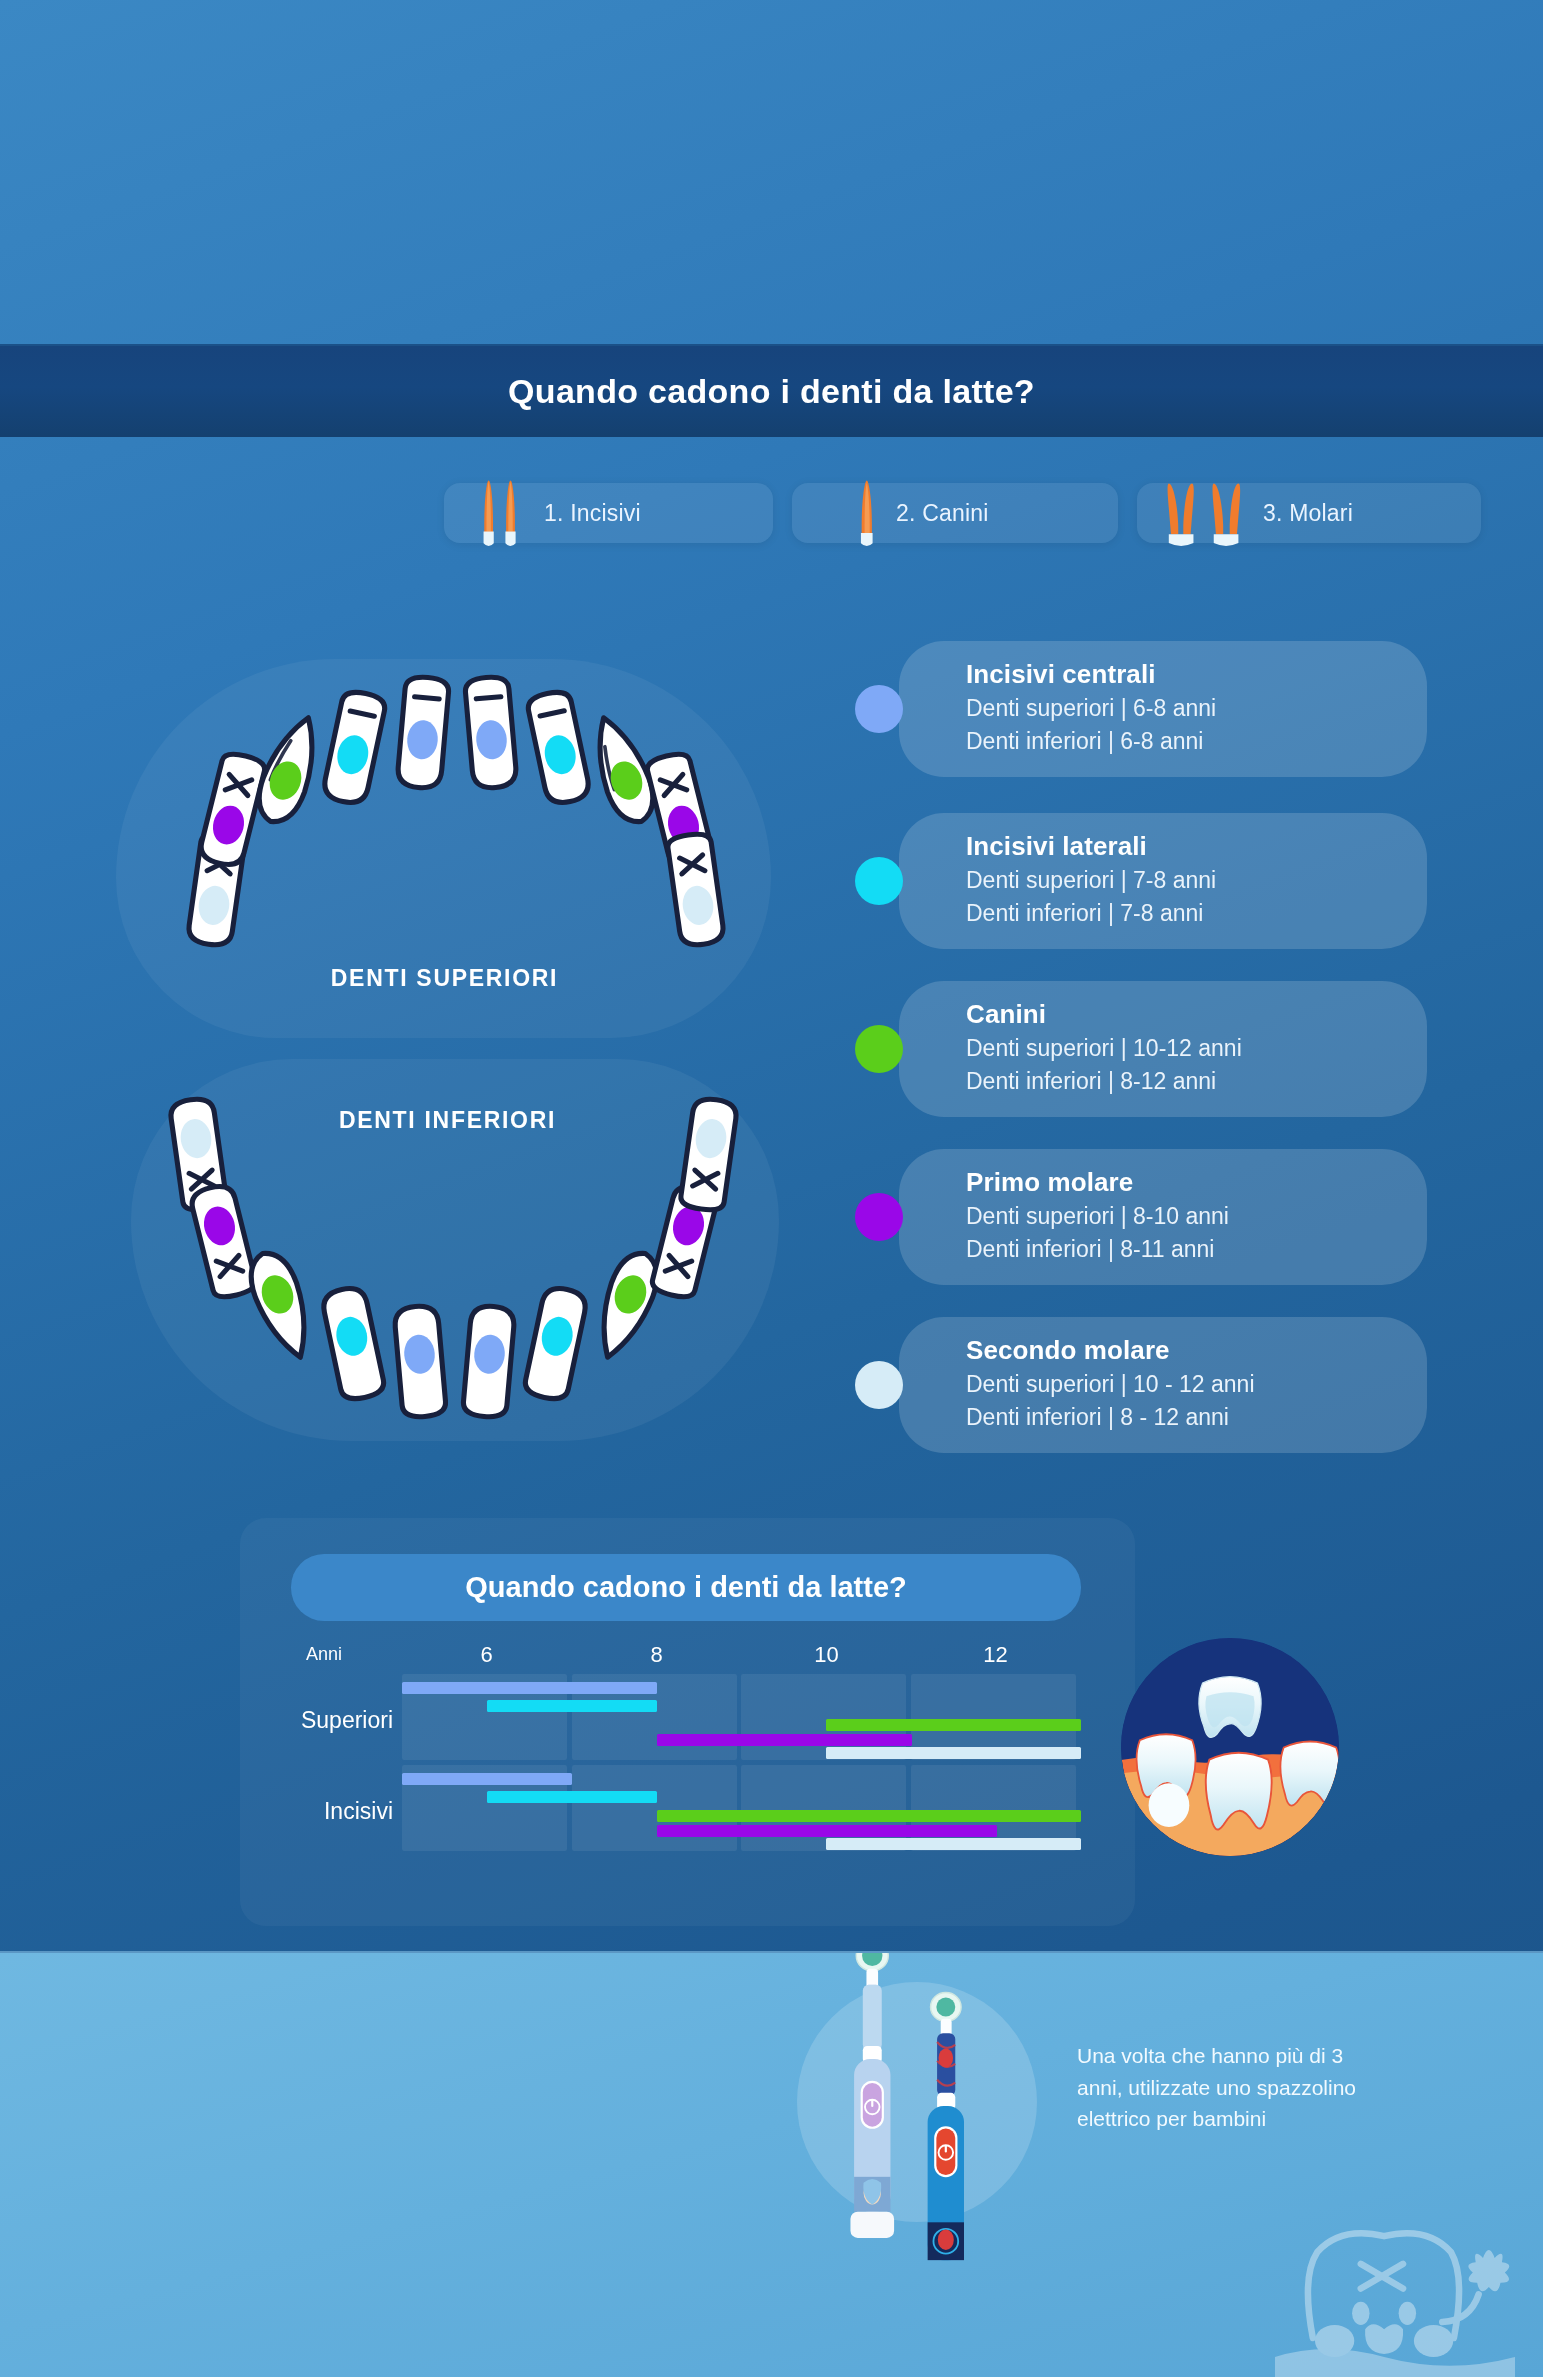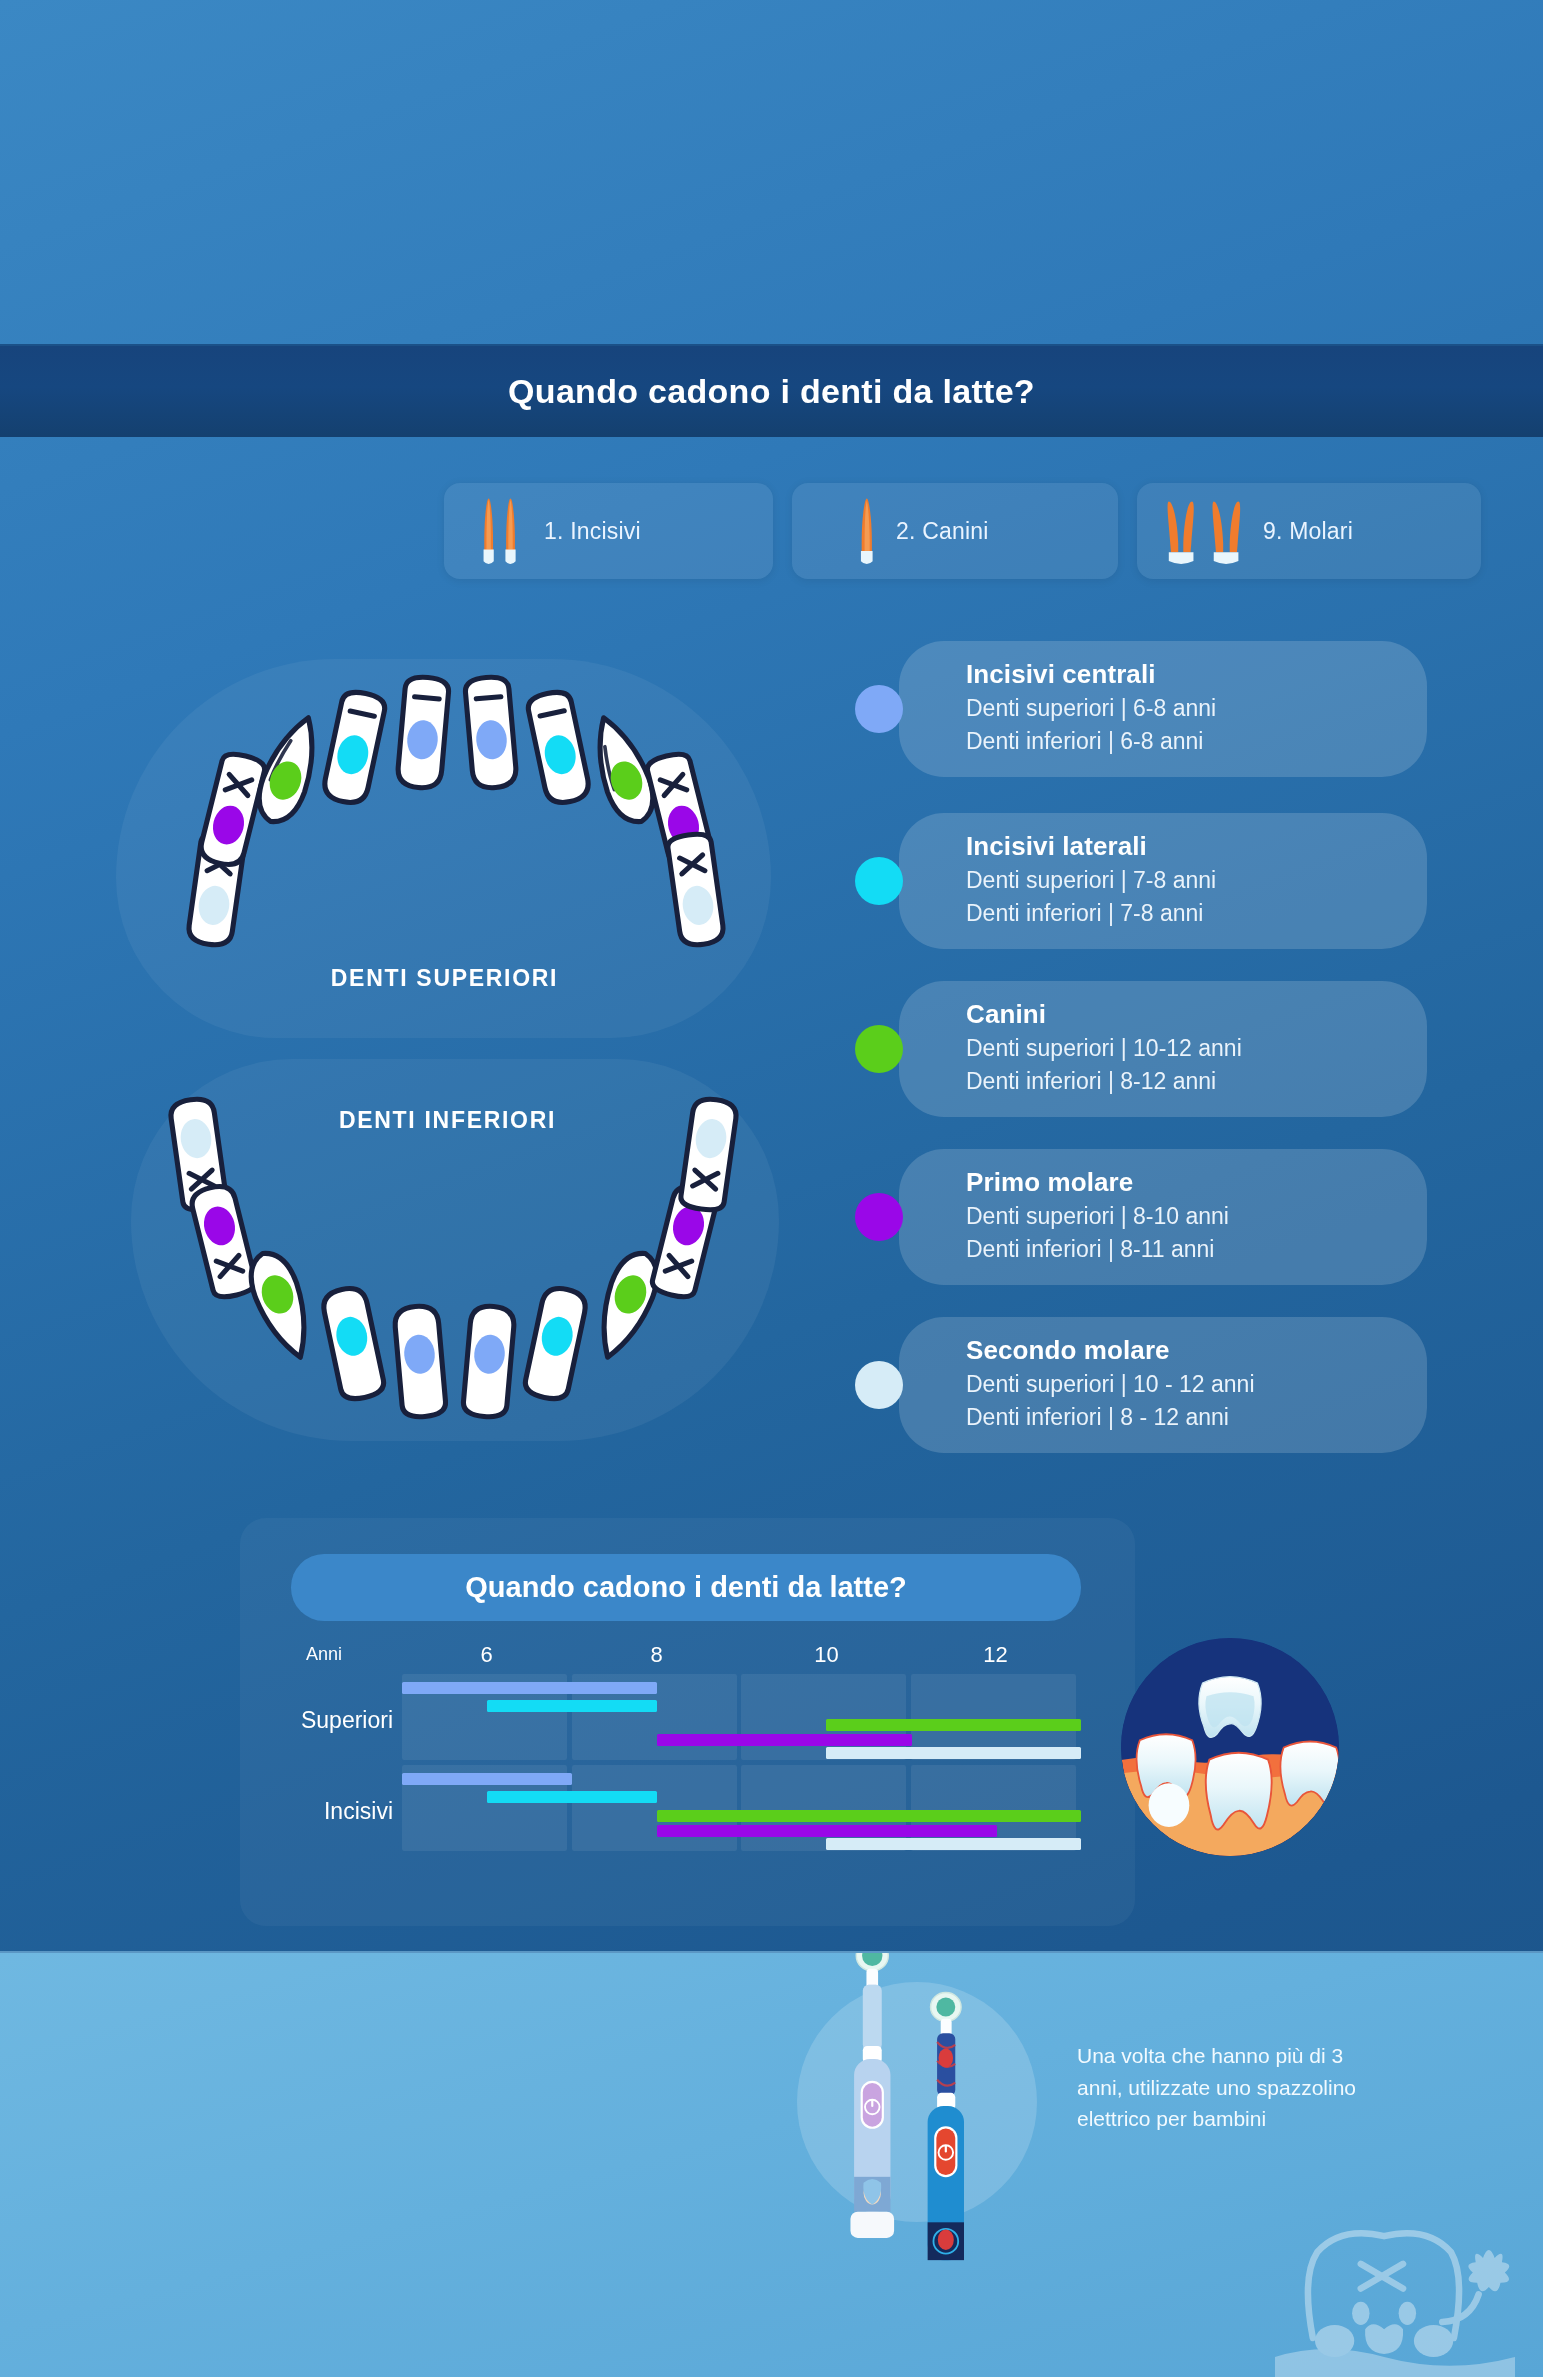--- a/index.html
+++ b/index.html
@@ -46,21 +46,21 @@
   .subtitle-bar span {
     color: #ffffff; font-size: 34px; font-weight: 700; letter-spacing: 0.3px;
   }
 
   
   .classes-label {
     position: absolute; left: 135px; top: 480px; width: 306px;
     color: #ffffff; font-size: 33px; font-weight: 700; line-height: 1.25;
   }
   .class-card {
-    position: absolute; top: 483px; height: 96px;
+    position: absolute; top: 483px; height: 60px;
     border-radius: 16px;
     background: rgba(255,255,255,.085);
     display: flex; align-items: center;
     box-shadow: 0 1.5px 8.7px rgba(0,0,0,.08);
   }
   .class-card .cc-label {
     color: #eaf4ff; font-size: 23px; font-weight: 400; letter-spacing: 0.2px;
   }
   #class-0 { left: 444px;  width: 329px; }
   #class-1 { left: 792px; width: 326px; }
@@ -206,21 +206,21 @@
         <g fill="#f07c2d">
           <path d="M8 6 C14 6 20 34 21 64 L21 76 L11 76 L10 64 C8 36 4 6 8 6Z"></path>
           <path d="M40 6 C34 6 29 34 28 64 L28 76 L38 76 L39 64 C41 36 45 6 40 6Z"></path>
           <path d="M70 6 C76 6 82 34 83 64 L83 76 L73 76 L72 64 C70 36 66 6 70 6Z"></path>
           <path d="M104 6 C98 6 93 34 92 64 L92 76 L102 76 L103 64 C105 36 109 6 104 6Z"></path>
         </g>
         <path d="M8 76 L42 76 L42 88 Q25 96 8 88Z" fill="#e9f6fc"></path>
         <path d="M70 76 L104 76 L104 88 Q87 96 70 88Z" fill="#e9f6fc"></path>
       </svg>
     </span>
-    <span class="cc-label" style="margin-left:13px;">9. Molari</span>
+    <span class="cc-label" style="margin-left:13px;">3. Molari</span>
   </div>
 
   <div class="arch-shadow-top"></div>
   <div class="arch-shadow-bot"></div>
 
   <div class="arch-label" id="label-sup">DENTI SUPERIORI</div>
   <div class="arch-label" id="label-inf">DENTI INFERIORI</div>
 
   <div id="teeth-layer">
       <div class="tooth" style="left: 175px; top: 830px; transform: rotate(8deg);">

